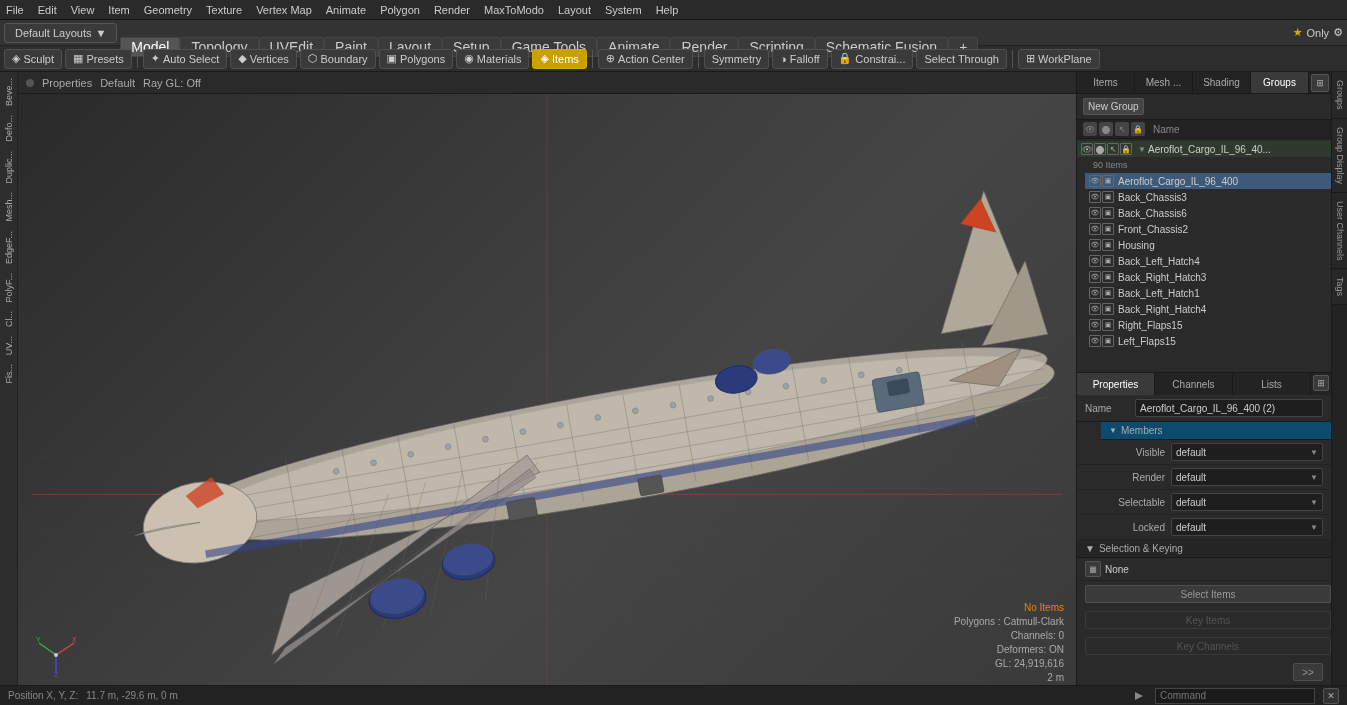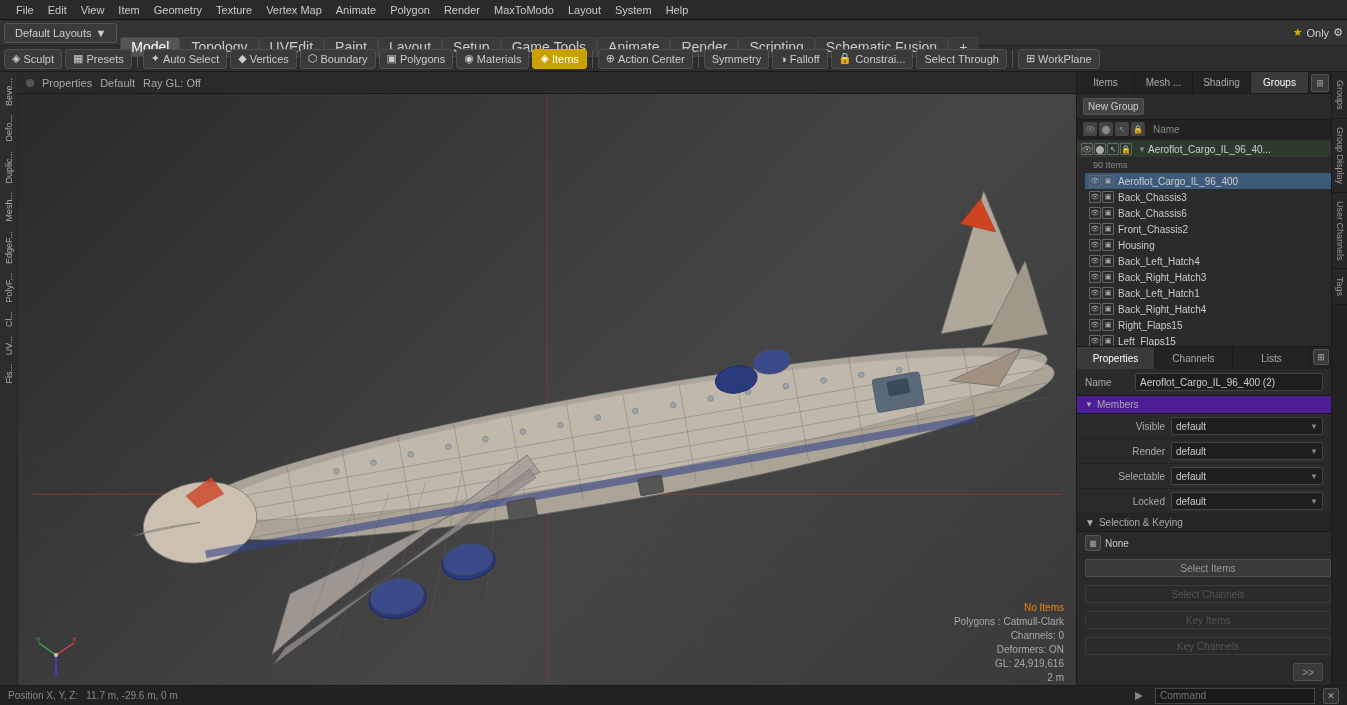--- a/index.html
+++ b/index.html
@@ -1,19 +1,19 @@
 <!DOCTYPE html>
 <html><head>
   <meta charset="utf-8">
   <style>
     * { margin: 0; padding: 0; box-sizing: border-box; }
     body { width: 1347px; height: 705px; background: #3a3a3a; font-family: 'Segoe UI', Arial, sans-serif; font-size: 11px; color: #ccc; overflow: hidden; }
 
     
-    .menu-bar { display: flex; align-items: center; background: #2a2a2a; height: 20px; padding: 0 10px; gap: 2px; border-bottom: 1px solid #111; }
+    .menu-bar { display: flex; align-items: center; background: #2a2a2a; height: 20px; padding: 0 0; gap: 2px; border-bottom: 1px solid #111; }
     .menu-item { padding: 2px 6px; cursor: pointer; color: #ccc; font-size: 11px; }
 
     
     .toolbar1 { display: flex; align-items: center; background: #333; height: 26px; padding: 0 4px; gap: 3px; border-bottom: 1px solid #222; }
     .tb-separator { width: 1px; height: 18px; background: #555; margin: 0 2px; }
     .tb-layout { padding: 2px 10px; background: #3a3a3a; border: 1px solid #555; border-radius: 3px; color: #ccc; font-size: 11px; height: 20px; display: flex; align-items: center; gap: 4px; }
     .tb-tabs { display: flex; gap: 0; }
     .tb-tab { padding: 2px 10px; background: #3a3a3a; border: 1px solid #444; border-radius: 2px 2px 0 0; color: #ccc; cursor: pointer; font-size: 14px; height: 20px; display: flex; align-items: center; margin-top: 28px; }
     .tb-tab.active { background: #555; color: #fff; }
     .tb-spacer { flex: 1; }
@@ -67,21 +67,21 @@
     
     .props-panel { background: #2a2a2a; border-top: 1px solid #1a1a1a; }
     .props-tabs { display: flex; background: #232323; height: 22px; }
     .props-tab { flex: 1; display: flex; align-items: center; justify-content: center; font-size: 10px; color: #aaa; cursor: pointer; border-right: 1px solid #1a1a1a; }
     .props-tab.active { background: #3a3a3a; color: #fff; }
 
     .prop-row { display: flex; align-items: center; padding: 3px 8px; border-bottom: 1px solid #222; min-height: 22px; }
     .prop-label { color: #aaa; font-size: 10px; width: 80px; text-align: right; margin-right: 6px; flex-shrink: 0; }
     .prop-value { flex: 1; padding: 1px 4px; background: #1e1e1e; border: 1px solid #444; border-radius: 2px; color: #ccc; font-size: 10px; height: 18px; display: flex; align-items: center; justify-content: space-between; }
     .prop-dropdown { display: flex; align-items: center; justify-content: space-between; width: 100%; }
-    .prop-section { padding: 3px 8px; background: #4c1d95; border-bottom: 1px solid #1a1a1a; font-size: 10px; color: #aaa; display: flex; align-items: center; }
+    .prop-section { padding: 3px 8px; background: #0c4a6e; border-bottom: 1px solid #1a1a1a; font-size: 10px; color: #aaa; display: flex; align-items: center; margin-left: 24px; }
     .prop-section::before { content: '▼'; margin-right: 4px; font-size: 8px; }
     .prop-name-row { display: flex; align-items: center; padding: 4px 8px; border-bottom: 1px solid #1a1a1a; }
     .prop-name-label { color: #aaa; font-size: 10px; width: 50px; }
     .prop-name-value { flex: 1; padding: 1px 4px; background: #1e1e1e; border: 1px solid #444; border-radius: 2px; color: #ccc; font-size: 10px; height: 18px; display: flex; align-items: center; }
 
     .sel-key-section { padding: 3px 8px; background: #252525; border-bottom: 1px solid #1a1a1a; font-size: 10px; color: #aaa; display: flex; align-items: center; }
     .key-btn { padding: 2px 6px; background: #3a3a3a; border: 1px solid #505050; border-radius: 2px; color: #999; font-size: 10px; cursor: pointer; width: 100%; margin: 2px 4px; height: 18px; display: flex; align-items: center; justify-content: center; }
     .key-btn.disabled { color: #555; background: #2a2a2a; border-color: #3a3a3a; }
     .rv-tab { writing-mode: vertical-rl; font-size: 9px; color: #999; padding: 8px 2px; cursor: pointer; background: #272727; border-bottom: 1px solid #1a1a1a; white-space: nowrap; }
 
@@ -576,23 +576,20 @@
         <div class="none-indicator">
           <span style="font-size:8px;color:#aaa;">▦</span>
         </div>
         <span style="font-size:10px;color:#ccc;">None</span>
       </div>
 
       <div style="padding:2px 4px;">
         <button class="key-btn">Select Items</button>
       </div>
 
-      <div style="padding:2px 4px;">
-        <button class="key-btn disabled">Select Channels</button>
-      </div>
 
       <div style="padding:2px 4px;">
         <button class="key-btn disabled">Key Items</button>
       </div>
 
       <div style="padding:2px 4px;">
         <button class="key-btn disabled">Key Channels</button>
       </div>
 
       <div style="display:flex;justify-content:flex-end;padding:2px 4px;">

